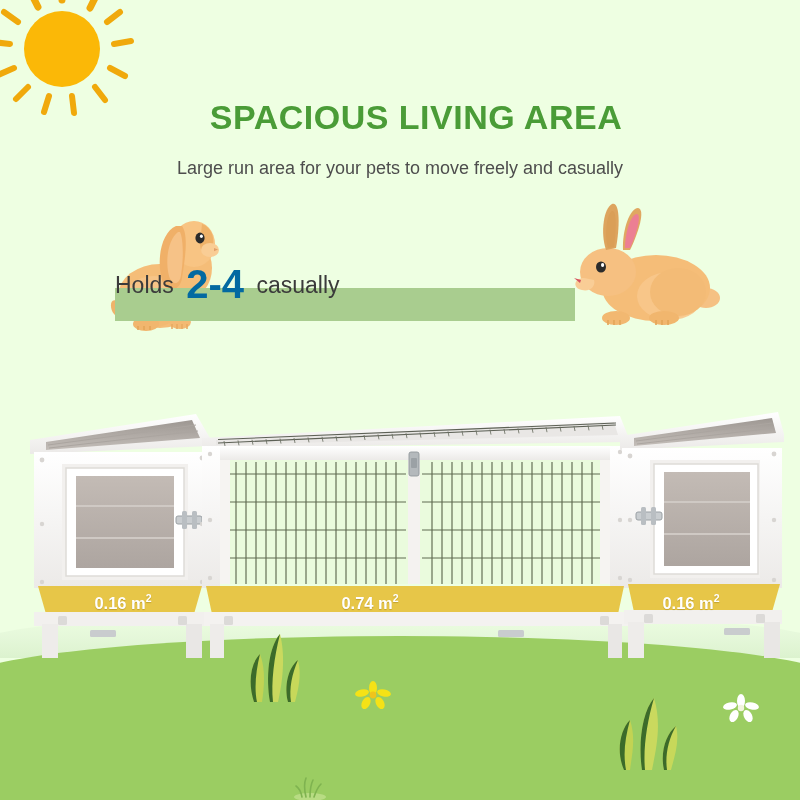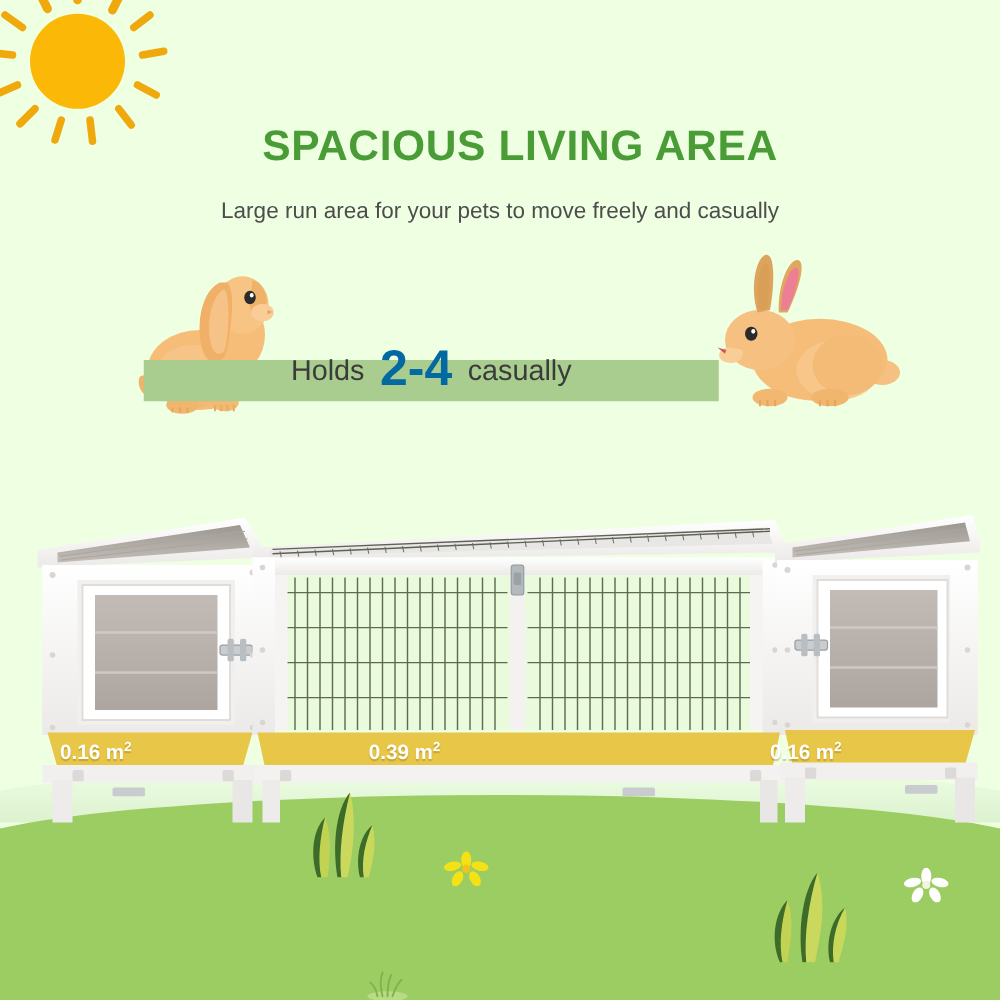--- a/index.html
+++ b/index.html
@@ -36,22 +36,22 @@
     position:absolute;left:0;top:158px;width:800px;text-align:center;
     font-size:18px;color:#4d4d4d;font-weight:normal;
   }
 
   
   .banner{
     position:absolute;left:115px;top:288px;width:460px;height:33px;
     background:#a9cd8f;
   }
   .banner-text{
-    position:absolute;left:115px;top:268px;width:460px;height:56px;
-    display:flex;align-items:center;justify-content:center;
+    position:absolute;left:115px;top:257px;width:460px;height:56px;
+    display:flex;align-items:center;justify-content:flex-start;
     font-size:23px;color:#3b3b3b;white-space:pre;
   }
   .banner-num{
     font-size:40px;font-weight:bold;color:#0369a1;
     line-height:1;padding:0 6px;position:relative;top:-1px;
   }
 
   
   .rabbit-left{position:absolute;left:110px;top:196px;width:110px;height:136px;}
   .rabbit-right{position:absolute;left:560px;top:192px;width:160px;height:140px;}
@@ -63,21 +63,21 @@
   .flower-white{position:absolute;left:723px;top:694px;width:36px;height:28px;}
   .sprig{position:absolute;left:290px;top:775px;width:40px;height:26px;}
 
   
   .hutch{position:absolute;left:24px;top:398px;width:760px;height:262px;}
   .hutch svg{display:block;}
 
   
   .area-lbl{
     position:absolute;color:#ffffff;font-size:16.5px;font-weight:bold;
-    text-shadow:0 1px 1px rgba(120,95,10,.35);
+    text-align:center;text-shadow:0 1px 1px rgba(120,95,10,.35);
     white-space:nowrap;
   }
   .area-left{left:48px;top:592px;width:150px;}
   .area-mid{left:295px;top:592px;width:150px;}
   .area-right{left:616px;top:592px;width:150px;}
   .area-lbl sup{font-size:10.5px;vertical-align:super;}
 </style>
 </head>
 <body>
 
@@ -405,21 +405,21 @@
         <rect x="620" y="216" width="9" height="9" rx="1.5"></rect>
         <rect x="732" y="216" width="9" height="9" rx="1.5"></rect>
       </g>
     </svg>
   </div>
 
   <div class="area-lbl area-left">
     <span>0.16 m</span><sup>2</sup>
   </div>
   <div class="area-lbl area-mid">
-    <span>0.39 m</span><sup>2</sup>
+    <span>0.74 m</span><sup>2</sup>
   </div>
   <div class="area-lbl area-right">
     <span>0.16 m</span><sup>2</sup>
   </div>
 
   <div class="tuft-a">
     <svg viewBox="0 0 70 72" width="70" height="72">
       <path d="M14 72 C8 54 10 34 20 24 C26 40 24 58 22 72 Z" fill="#c2d353"></path>
       <path d="M14 72 C8 54 10 34 20 24 C16 40 14 58 17 72 Z" fill="#3c6b2a"></path>
       <path d="M30 72 C26 48 28 18 40 4 C46 28 42 54 38 72 Z" fill="#cad95e"></path>

